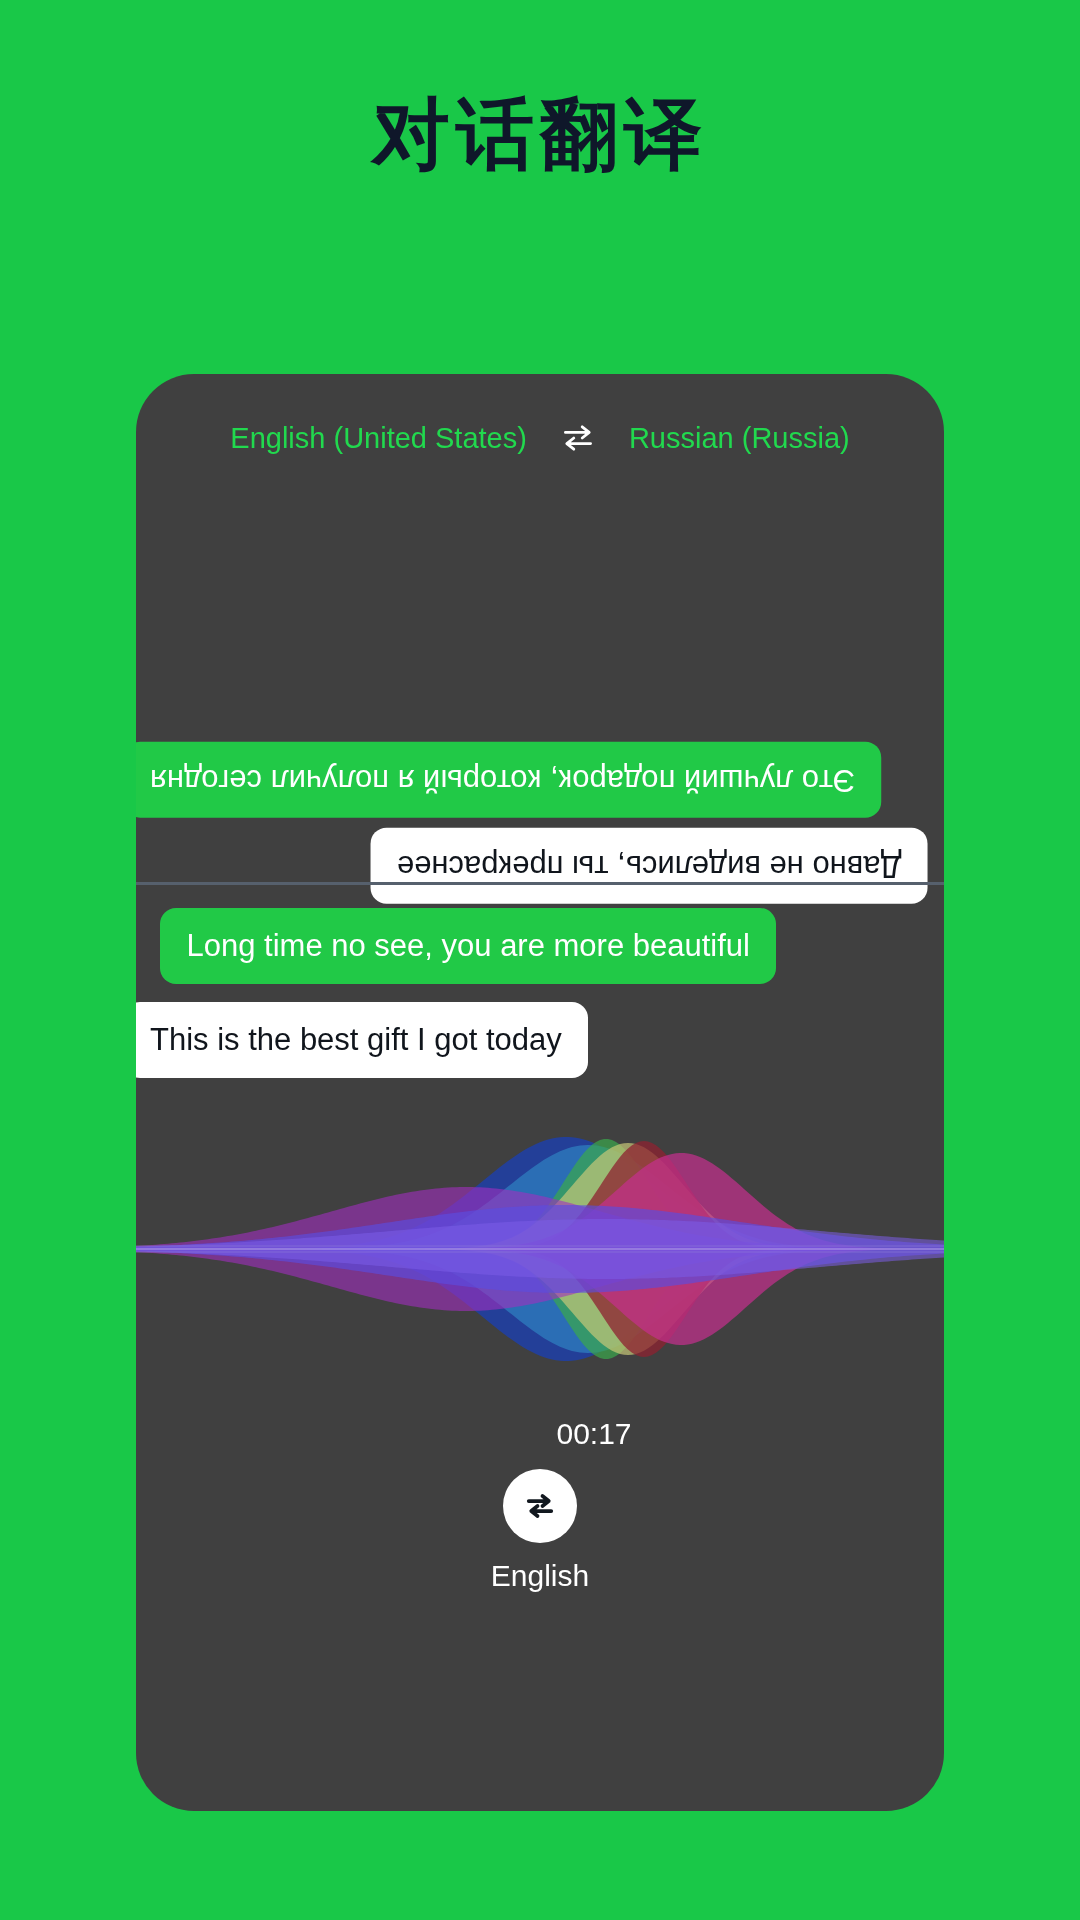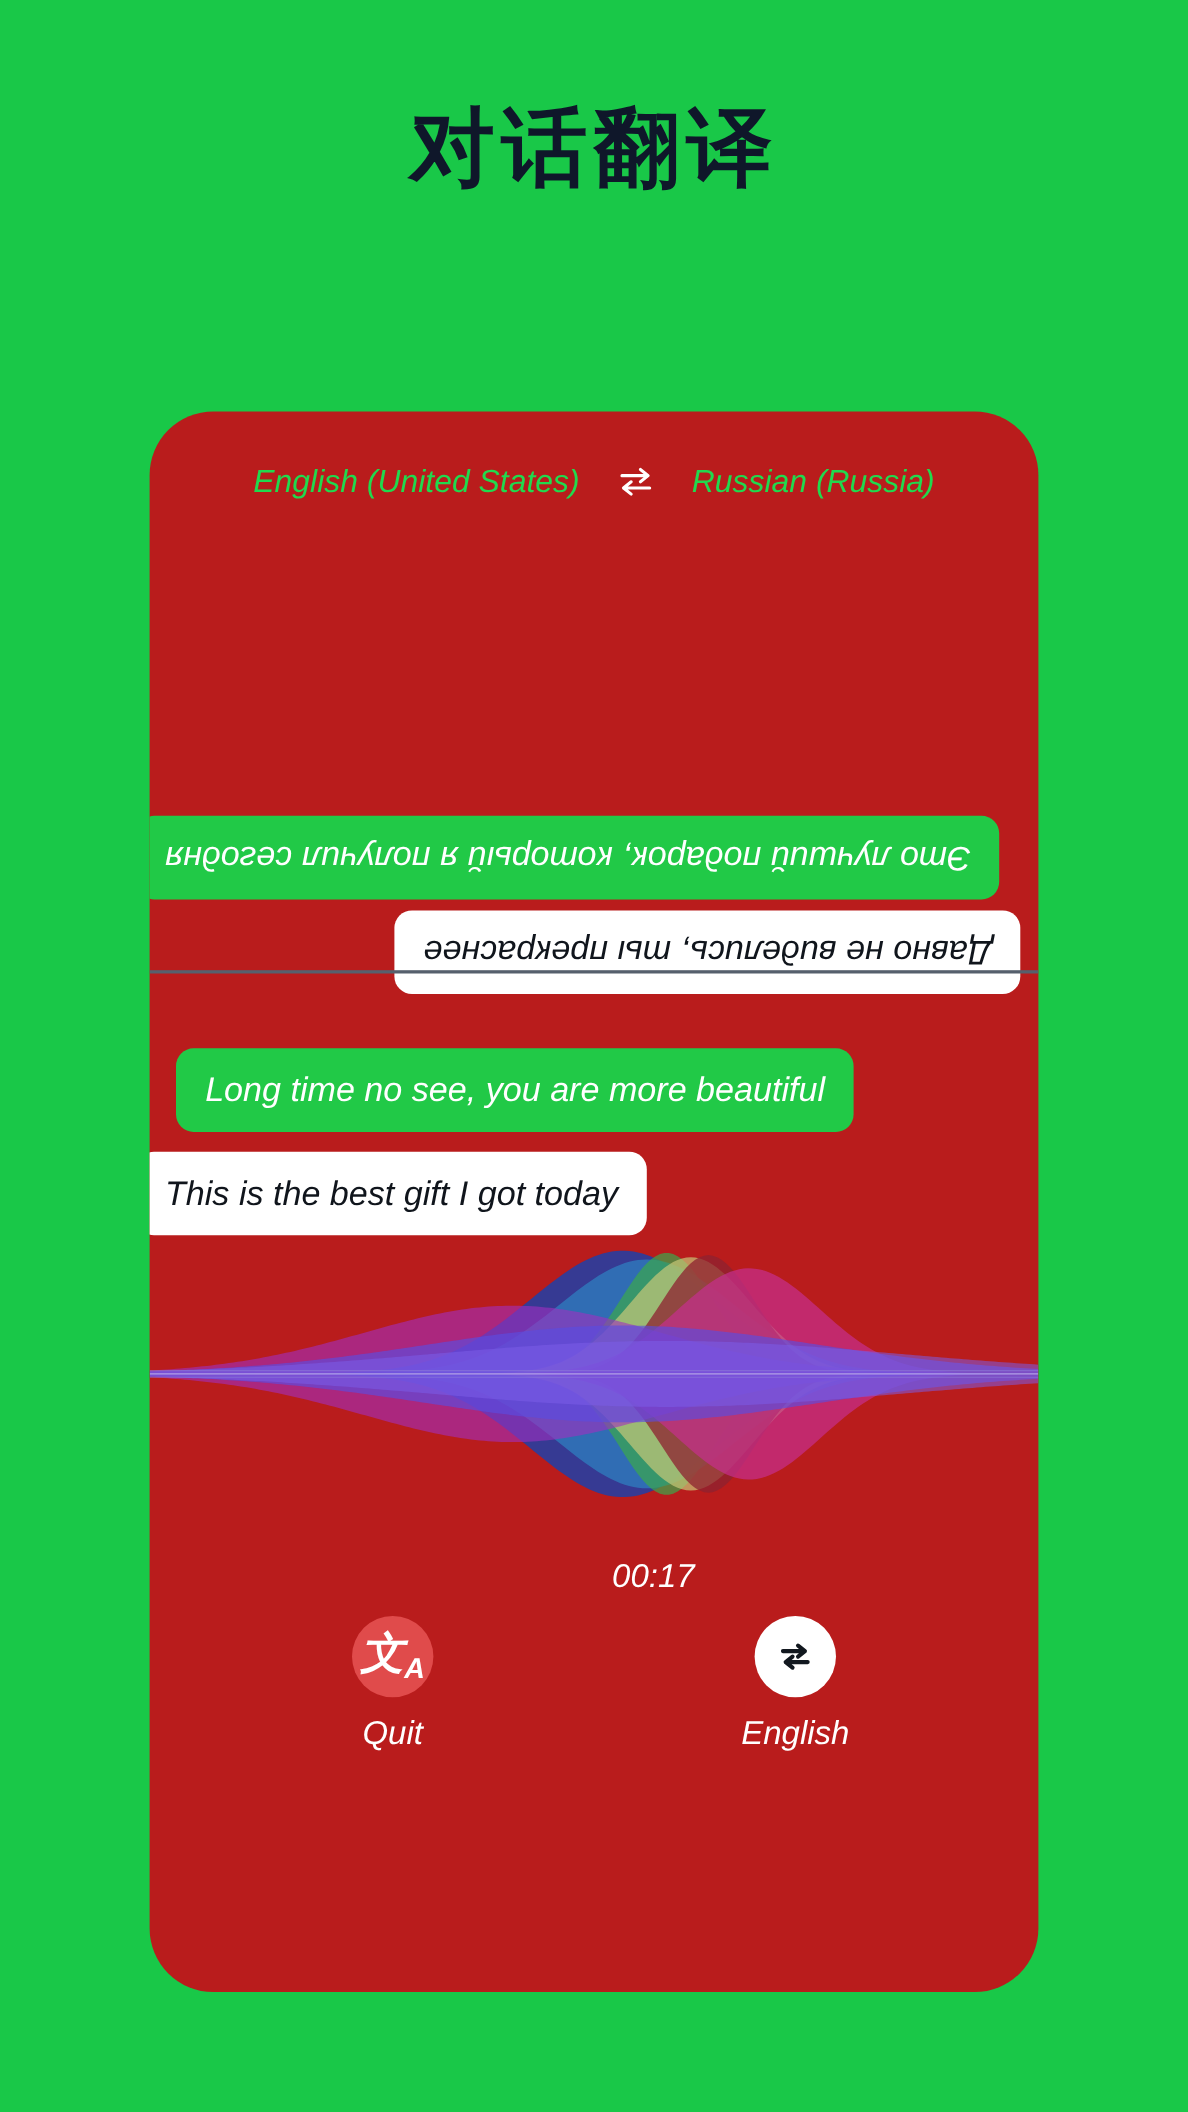--- a/index.html
+++ b/index.html
@@ -25,24 +25,23 @@
     font-weight: bold;
     letter-spacing: 6px;
     line-height: 1.1;
   }
 
   
   #phone {
     position: absolute;
     left: 136px; top: 374px;
     width: 808px; height: 1437px;
-    background: #b91c1c;
+    background: #404040;
     border-radius: 58px;
     overflow: hidden;
-    font-style: italic;
   }
 
   
   #lang-row {
     position: absolute;
     top: 40px; left: 0; width: 808px;
     display: flex;
     align-items: center;
     justify-content: center;
     gap: 34px;
@@ -66,21 +65,21 @@
     top: 100px; left: 0; width: 808px; height: 400px;
   }
   #divider {
     position: absolute;
     top: 508px; left: 0;
     width: 808px; height: 3px;
     background: #56606d;
   }
   #convo-bottom {
     position: absolute;
-    top: 512px; left: 0; width: 656px; height: 210px; margin-top: 45px;
+    top: 512px; left: 0; width: 656px; height: 210px;
   }
 
   .bubble {
     position: absolute;
     border-radius: 16px;
     padding: 20px 26px;
     font-size: 31px;
     line-height: 1.15;
     white-space: nowrap;
   }
@@ -195,26 +194,20 @@
         <line x1="0" y1="142" x2="808" y2="142" stroke="#8f7fd8" stroke-width="1" opacity="0.55"></line>
         <line x1="0" y1="148" x2="808" y2="148" stroke="#8f7fd8" stroke-width="1" opacity="0.55"></line>
       </svg>
     </div>
 
     <div id="timer">00:17</div>
 
     <div id="controls">
 
 
-      <div class="control">
-        <div class="ctrl-circle red">
-          <span class="glyph-zh">文<sub style="font-size:26px">A</sub></span>
-        </div>
-        <div class="ctrl-label">Quit</div>
-      </div>
 
       <div class="control">
         <div class="ctrl-circle light">
           <svg viewBox="0 0 32 32" width="40" height="40" aria-hidden="true">
             <path d="M7 12 h15 M18 8 l5 4 l-5 4" fill="none" stroke="#12181f" stroke-width="3" stroke-linecap="round" stroke-linejoin="round"></path>
             <path d="M25 20 h-15 M14 16 l-5 4 l5 4" fill="none" stroke="#12181f" stroke-width="3" stroke-linecap="round" stroke-linejoin="round"></path>
           </svg>
         </div>
         <div class="ctrl-label">English</div>
       </div>

